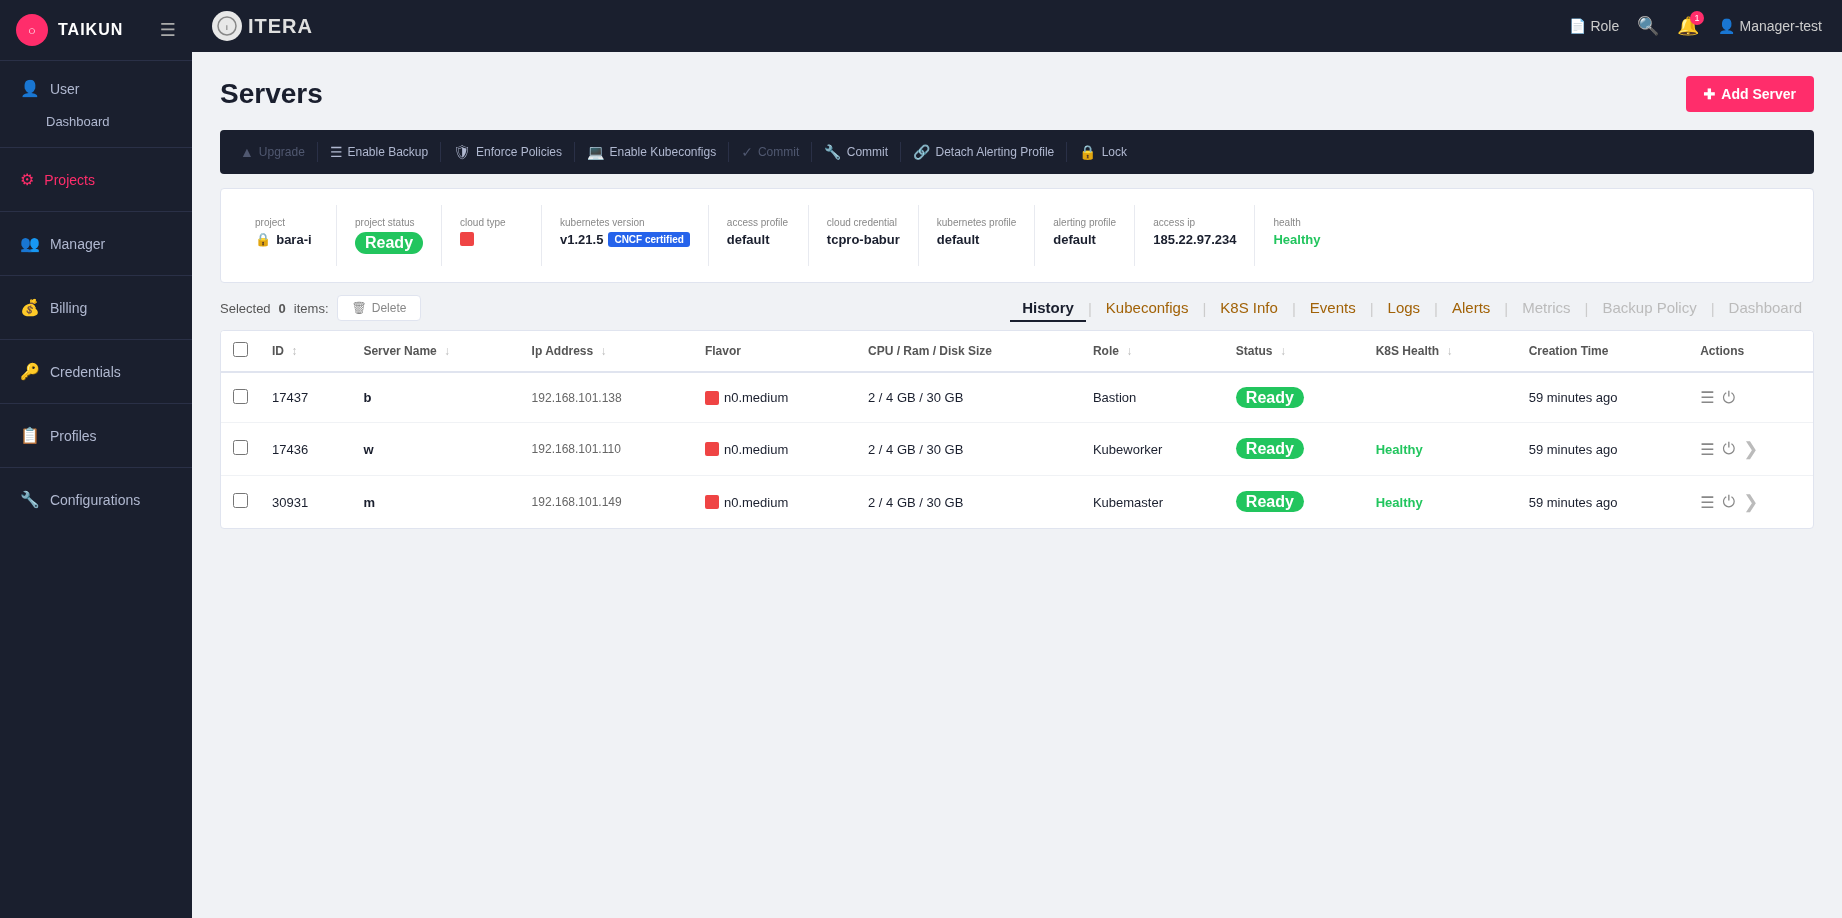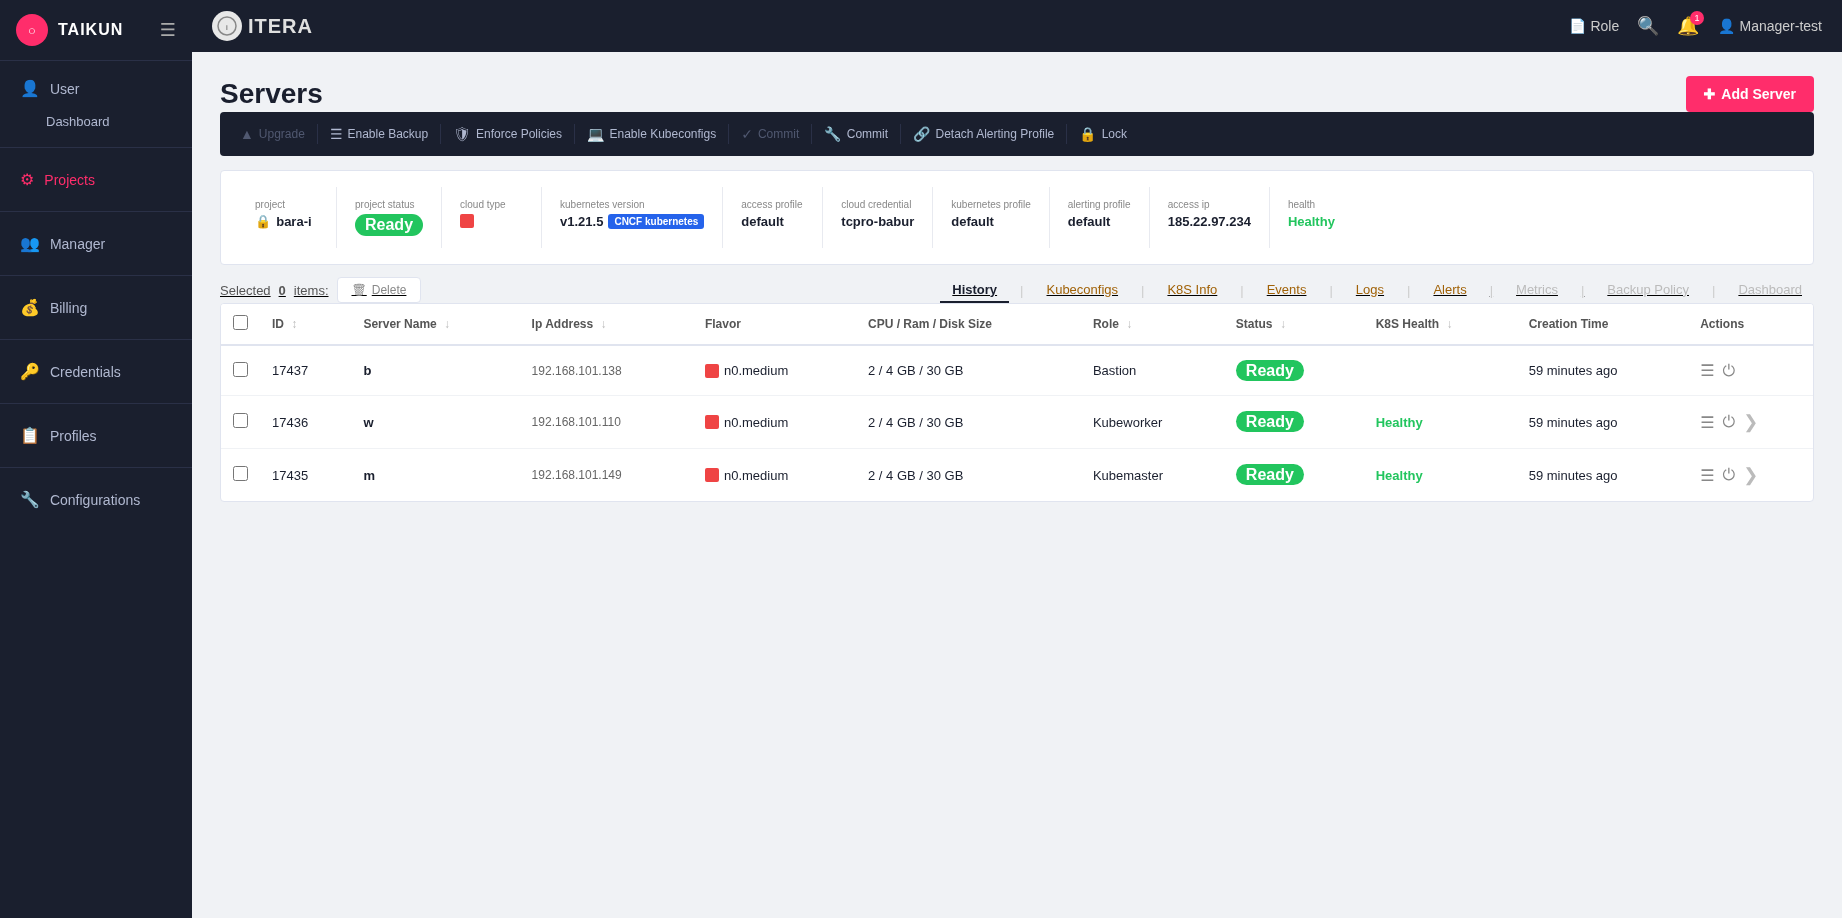--- a/index.html
+++ b/index.html
@@ -64,21 +64,21 @@
       position: absolute; top: -4px; right: -4px;
       background: #ff2d6b; color: #fff; border-radius: 50%;
       width: 14px; height: 14px; font-size: 9px; display: flex; align-items: center; justify-content: center;
     }
     .topbar-docs { color: #ccc; font-size: 14px; cursor: pointer; display: flex; align-items: center; gap: 4px; }
     .topbar-user { color: #ccc; font-size: 14px; cursor: pointer; display: flex; align-items: center; gap: 4px; }
 
     
     .content { flex: 1; overflow-y: auto; padding: 24px 28px; }
     .page-header {
-      display: flex; align-items: center; justify-content: space-between; 
+      display: flex; align-items: center; justify-content: space-between; margin-bottom: 18px;
     }
     .page-title { font-size: 28px; font-weight: 600; color: #1a1f2e; }
     .add-server-btn {
       background: #ff2d6b; color: #fff; border: none; border-radius: 4px;
       padding: 10px 18px; font-size: 14px; font-weight: 600; cursor: pointer;
       display: flex; align-items: center; gap: 6px;
     }
 
     
     .toolbar {
@@ -115,31 +115,31 @@
     .cncf-badge {
       background: #2563eb; color: #fff; border-radius: 3px;
       padding: 2px 6px; font-size: 10px; font-weight: 600;
     }
     .lock-icon { color: #22c55e; font-size: 13px; }
     .health-healthy { color: #22c55e; font-weight: 600; }
     .cloud-red-sq { display: inline-block; width: 14px; height: 14px; background: #ef4444; border-radius: 2px; }
 
     
     .actions-bar {
-      display: flex; align-items: center; justify-content: space-between;
-      text-decoration: underline;
+      display: flex; align-items: flex-start; justify-content: space-between;
+      margin-bottom: 8px;
     }
     .selected-info { font-size: 13px; color: #555; display: flex; align-items: center; gap: 8px; }
     .delete-btn {
       border: 1px solid #e0e4ef; background: #fff; color: #888;
       padding: 5px 14px; border-radius: 4px; font-size: 12px; cursor: pointer;
       display: flex; align-items: center; gap: 5px;
     }
     .sub-nav {
-      display: flex; align-items: center; gap: 9px; font-size: 13px;
+      display: flex; align-items: center; gap: 0; font-size: 15px;
     }
     .sub-nav-item {
       padding: 4px 12px; color: #a16207; cursor: pointer; border-bottom: 2px solid transparent;
     }
     .sub-nav-item.active { color: #1a1f2e; font-weight: 600; border-bottom: 2px solid #1a1f2e; }
     .sub-nav-item.disabled { color: #bbb; cursor: default; }
     .sub-nav-sep { color: #ccc; padding: 0 2px; }
 
     
     .table-wrap { background: #fff; border: 1px solid #e0e4ef; border-radius: 4px; overflow: hidden; }
@@ -335,21 +335,21 @@
       <div class="info-cell">
         <div class="info-label">cloud type</div>
         <div class="info-value">
           <span class="cloud-red-sq"></span>
         </div>
       </div>
       <div class="info-cell">
         <div class="info-label">kubernetes version</div>
         <div class="info-value">
           <span>v1.21.5</span>
-          <span class="cncf-badge">CNCF kubernetes</span>
+          <span class="cncf-badge">CNCF certified</span>
         </div>
       </div>
       <div class="info-cell">
         <div class="info-label">access profile</div>
         <div class="info-value">
           <span>default</span>
         </div>
       </div>
       <div class="info-cell">
         <div class="info-label">cloud credential</div>
@@ -492,21 +492,21 @@
           <span class="action-icon">☰</span>
           <span class="action-icon">⏻</span>
           <span class="chevron-right">❯</span>
         </div>
       </td>
     </tr>
             <tr>
       <td class="checkbox-cell">
         <input type="checkbox" style="">
       </td>
-      <td>17435</td>
+      <td>30931</td>
       <td class="td-name">m</td>
       <td class="td-ip">192.168.101.149</td>
       <td>
         <div class="flavor-cell">
           <span class="cloud-red-sq"></span>
           <span>n0.medium</span>
         </div>
       </td>
       <td>2 / 4 GB / 30 GB</td>
       <td>Kubemaster</td>

